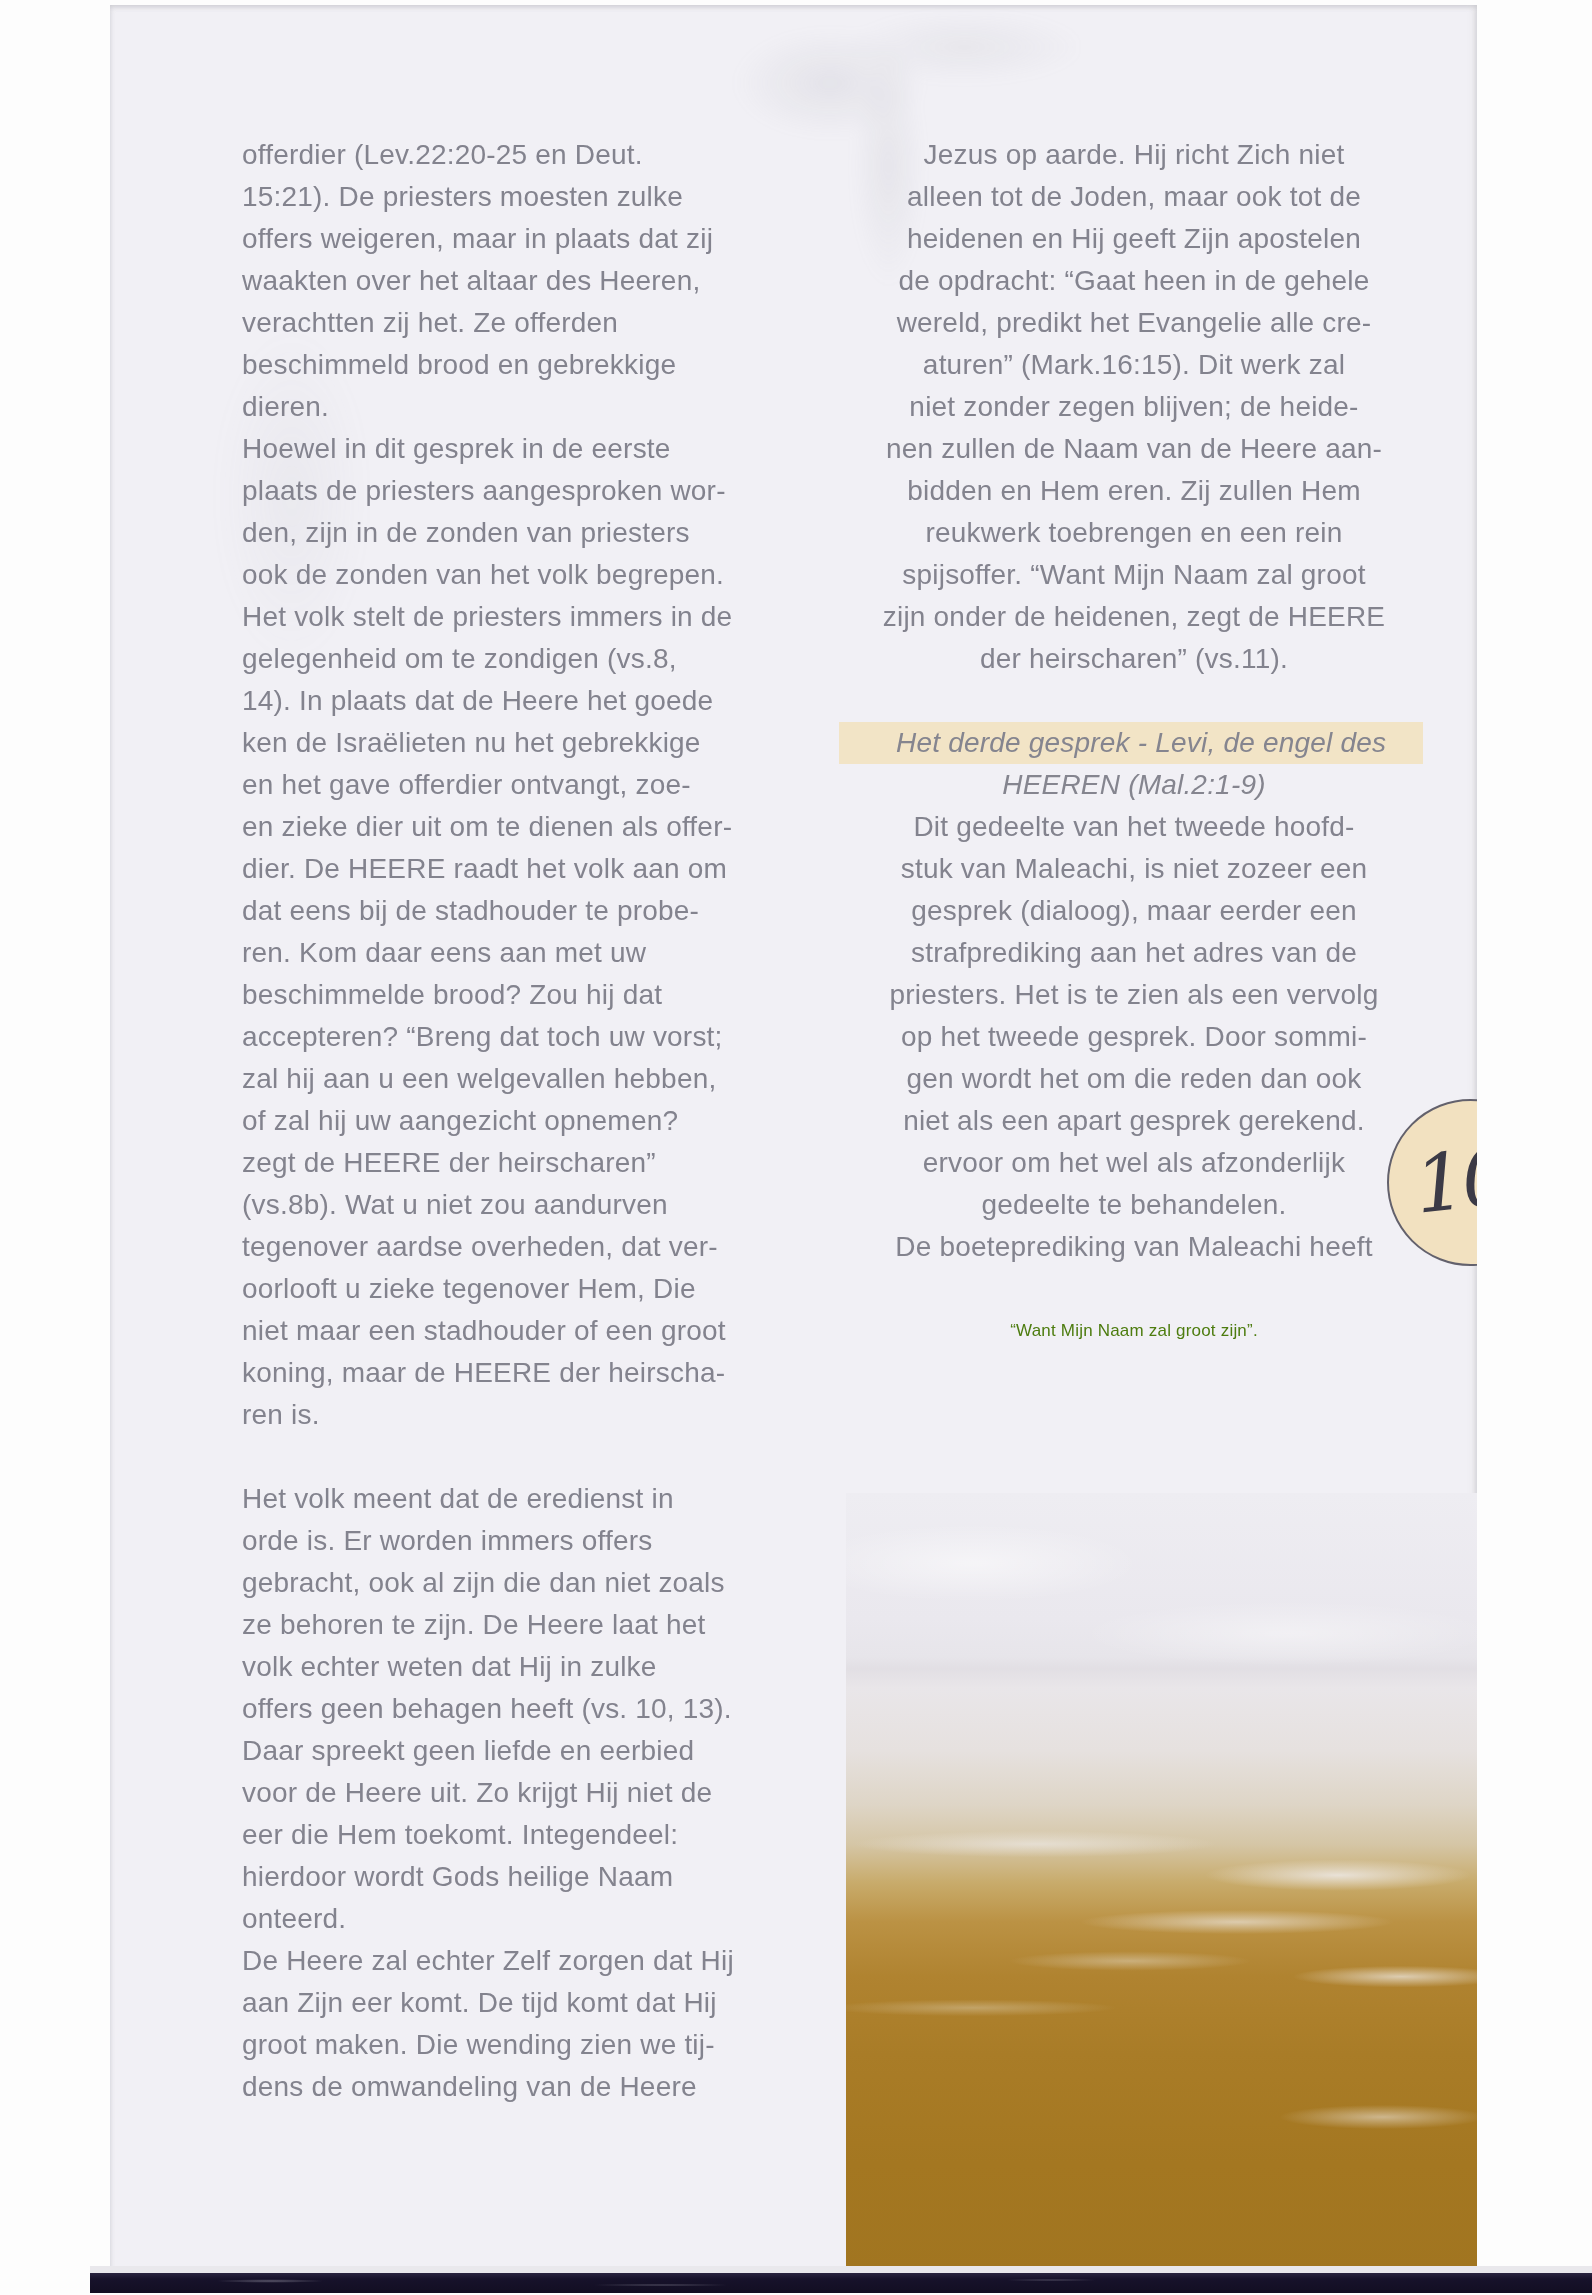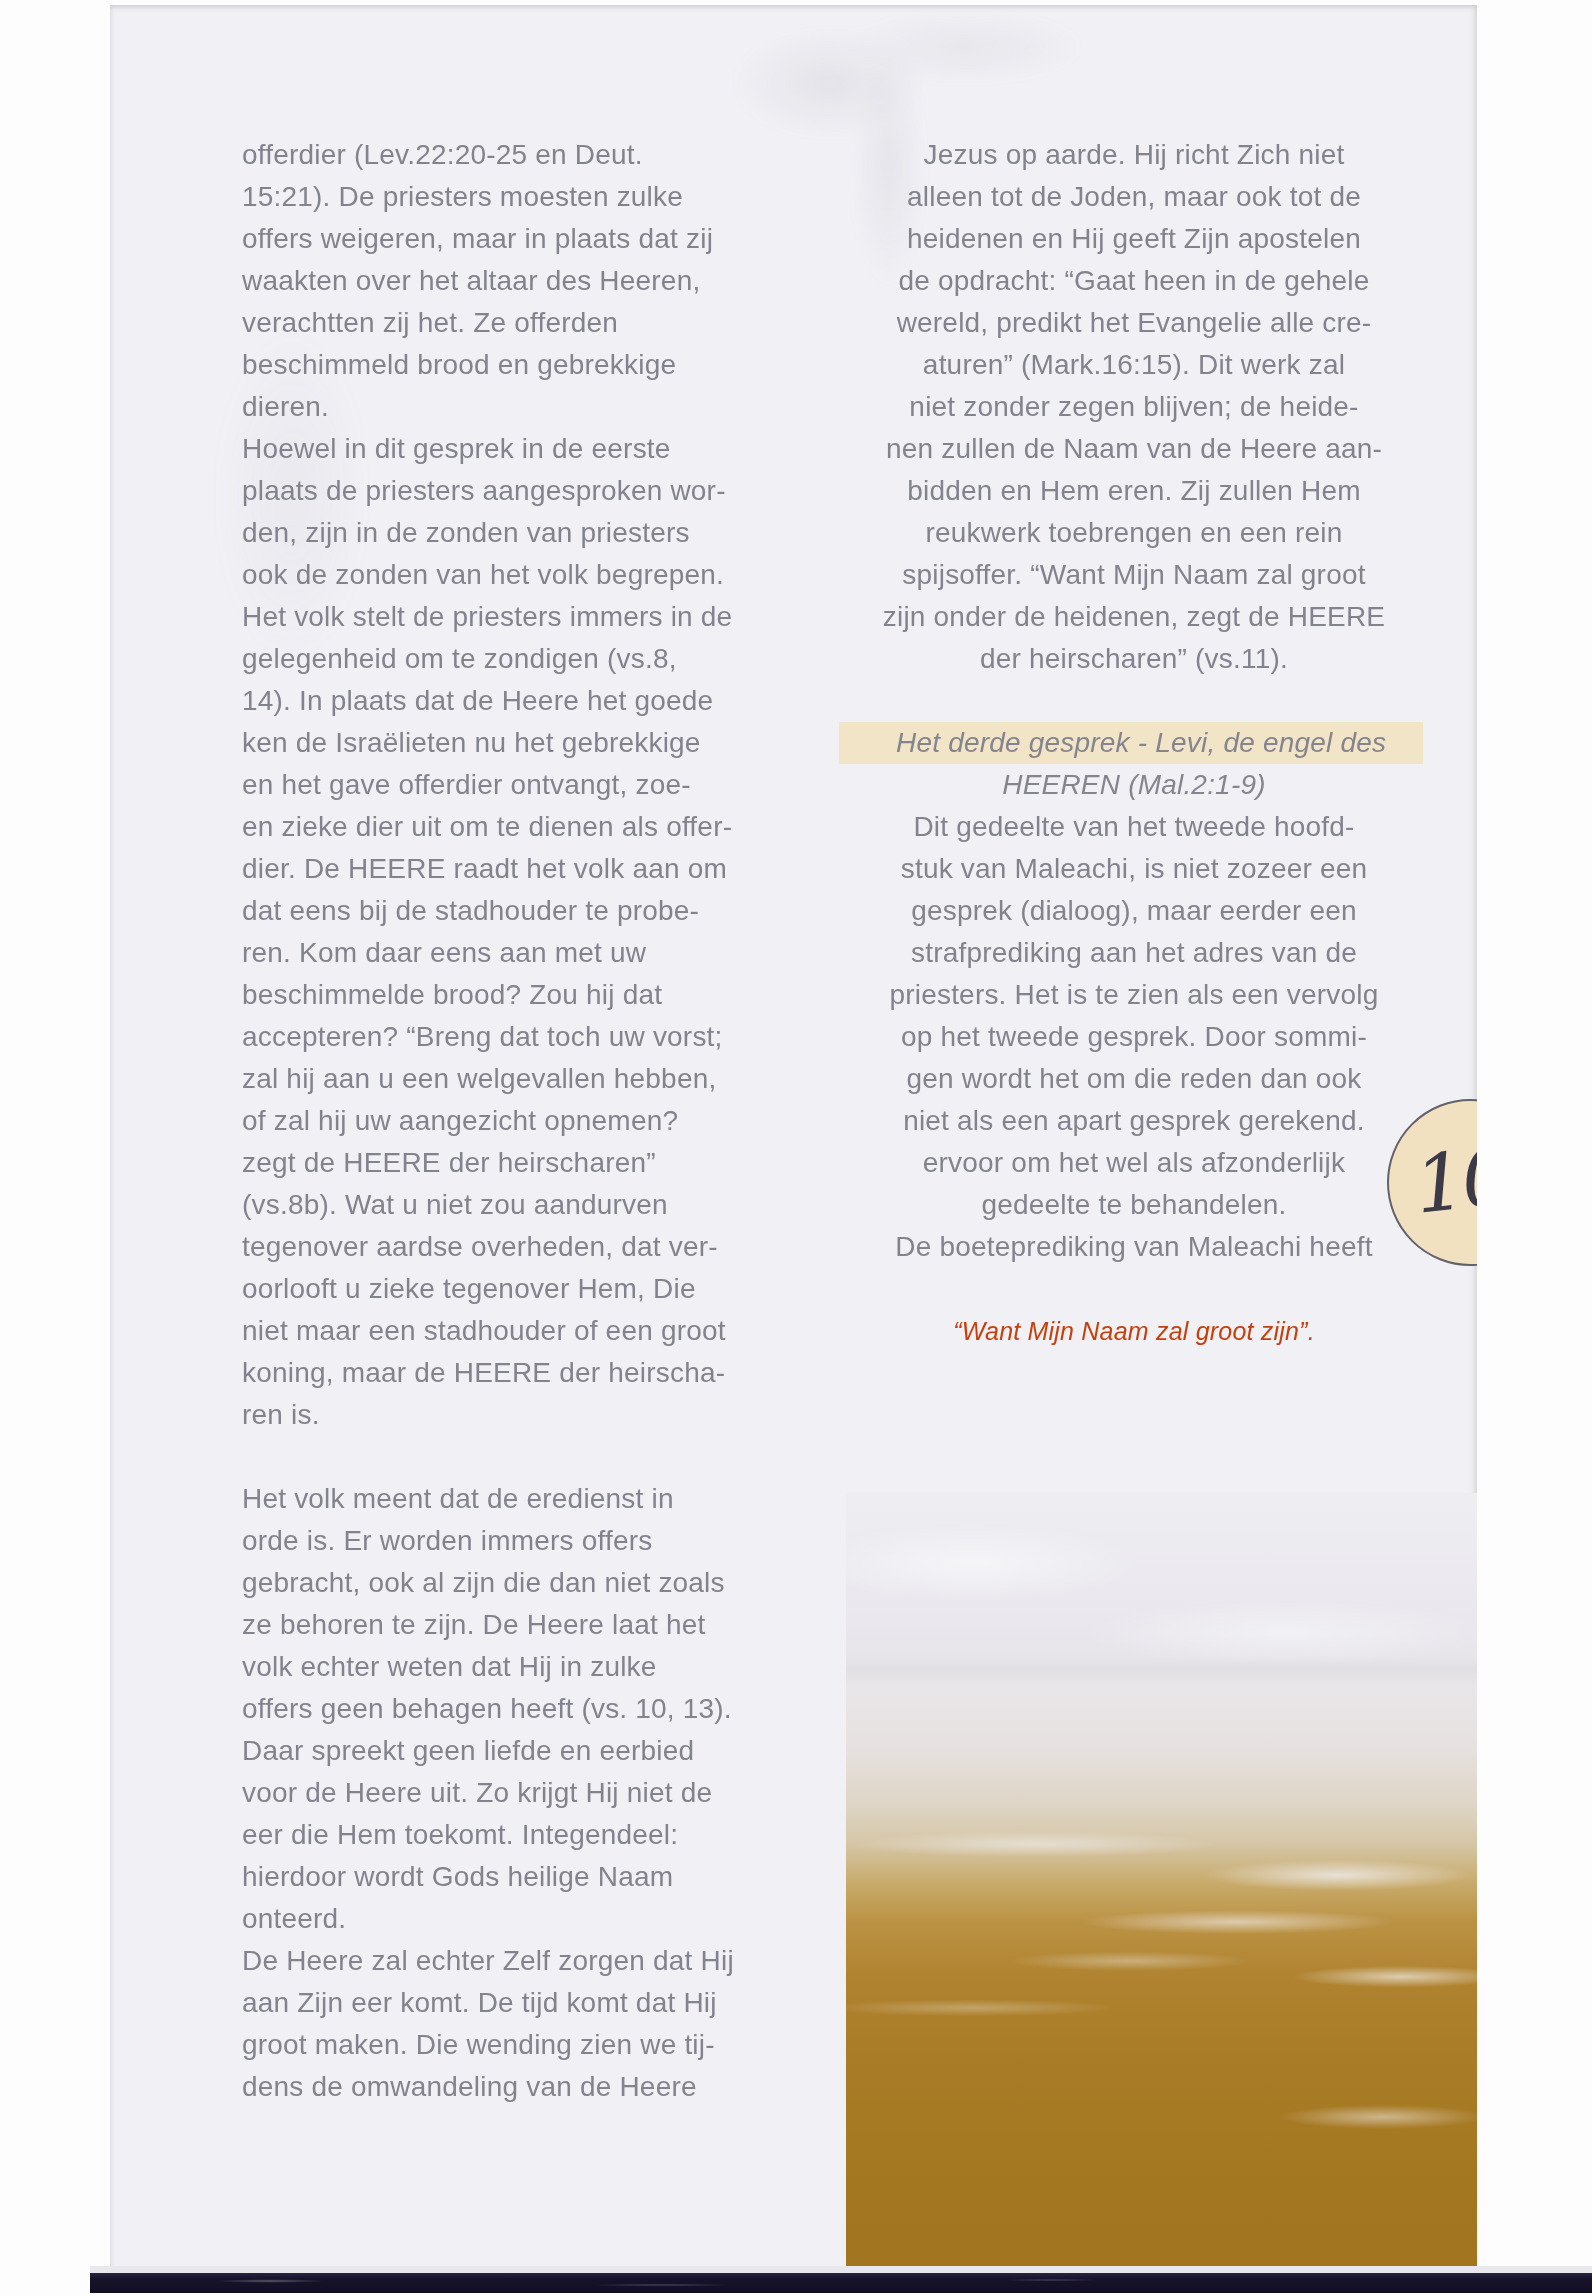--- a/index.html
+++ b/index.html
@@ -32,21 +32,21 @@
   .line{
     height:42px;line-height:42px;font-size:28px;color:#83838e;
     white-space:nowrap;letter-spacing:0.2px;
   }
   .line.blank{height:42px;}
   .line.heading-highlight{
     font-style:italic;color:#85858f;
     background:#f2e4c6;margin-left:-10.4px;padding-left:21px;width:563px;
   }
   .line.heading{font-style:italic;color:#85858f;}
-  .line.caption{font-style:italic;font-size:25px;color:#c2410c;}
+  .line.caption{font-size:17px;color:#4d7c0f;}
 
   
   #photo{
     position:absolute;left:736px;top:1488px;width:631px;height:780px;
     background:
       linear-gradient(180deg,
         #eeedf2 0%,
         #eae8ee 16%,
         #e7e5ea 21%,
         #e2dfe4 22.5%,

